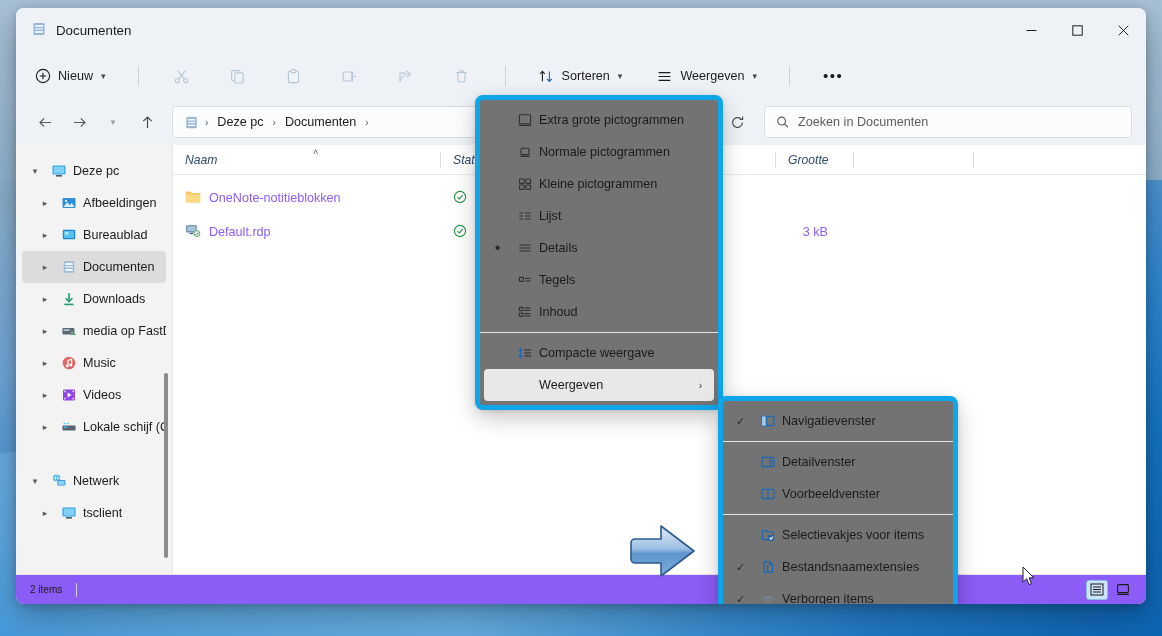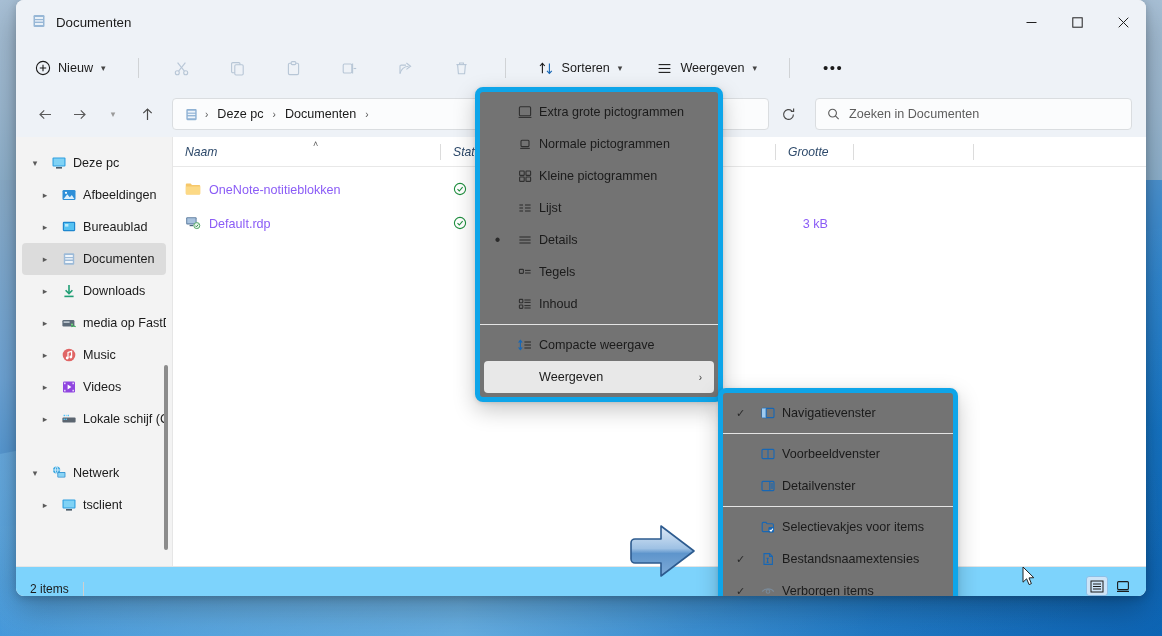--- a/index.html
+++ b/index.html
@@ -28,21 +28,21 @@
     pointer-events: none;
   }
   .wall-top {
     position: absolute; left:0; top:0; width:1162px; height:180px;
     background: linear-gradient(180deg,#a9c1d7 0%, #9dbad3 60%, #8fb3cf 100%);
     pointer-events:none;
   }
 
   
   .window {
-    position: absolute; left: 16px; top: 0;
+    position: absolute; left: 16px; top: 8px;
     width: 1130px; height: 596px;
     background: #f3f3f3;
     border-radius: 8px;
     box-shadow: 0 12px 34px rgba(0,0,0,.30), 0 2px 8px rgba(0,0,0,.18);
     overflow: hidden;
     display: flex; flex-direction: column;
   }
   .titlebar {
     height: 45px; flex: none;
     background: #eef2f7;
@@ -84,21 +84,21 @@
   .nav-btn.dim { color: #9a9a9a; font-size: 9px; }
   .breadcrumb {
     flex: 1; height: 32px; margin-left: 6px;
     background: #fbfcfd; border: 1px solid #dadde0; border-radius: 4px;
     display: flex; align-items: center; padding: 0 6px; gap: 2px; min-width: 0;
   }
   .crumb { font-size: 12.6px; color: #1b1b1b; padding: 2px 6px; border-radius: 3px; white-space: nowrap; }
   .crumb-sep { font-size: 10px; color: #555; padding: 0 1px; }
   .refresh { width: 30px; height: 32px; display:flex;align-items:center;justify-content:center; border-radius:4px; }
   .searchbox {
-    width: 317px; height: 32px; margin-left: 8px;
+    width: 368px; height: 32px; margin-left: 8px;
     background: #fbfcfd; border: 1px solid #dadde0; border-radius: 4px;
     display: flex; align-items: center; gap: 9px; padding: 0 11px;
   }
   .searchbox input {
     border: none; outline: none; background: transparent;
     font-family: inherit; font-size: 12.6px; color: #3a3a3a; width: 100%;
   }
   .searchbox input::placeholder { color: #5d5d5d; }
 
   
@@ -147,24 +147,24 @@
   .row {
     height: 34px; display: flex; align-items: center;
     font-size: 12.6px; color: #8b5cf6;
   }
   .cell { padding-left: 12px; display: flex; align-items: center; gap: 8px; flex: none; overflow: hidden; white-space: nowrap; }
   .cell.right { justify-content: flex-end; padding-right: 26px; }
   .cloud-ok { color: #1f8f3f; font-size: 13px; }
 
   
   .statusbar {
-    height: 30px; flex: none; background: #7dd3fc;
+    height: 30px; flex: none; background: #8b5cf6;
     border-top: 1px solid #e5e5e5;
-    display: flex; align-items: flex-end; padding: 0 14px;
-    font-size: 12px; color: #1b1b1b; position: relative;
+    display: flex; align-items: center; padding: 0 14px;
+    font-size: 10px; color: #1b1b1b; position: relative;
   }
   .statusbar .sep { width:1px; height:14px; background:#cfcfcf; margin-left: 14px; }
   .view-toggles { position: absolute; right: 12px; display: flex; gap: 4px; }
   .vt {
     width: 22px; height: 20px; border-radius: 3px; display: flex;
     align-items: center; justify-content: center;
   }
   .vt.active { background: #cde4f7; border: 1px solid #8dc0e8; }
 
   
@@ -745,37 +745,37 @@
       <span class="mlabel">Navigatievenster</span>
     </div>
 
     <div class="m-sep"></div>
 
     <div class="mi">
       <span class="chk"></span>
       <span class="mico">
         <svg width="16" height="16" viewBox="0 0 16 16" fill="none" stroke="#1767b5" stroke-width="1.1">
           <rect x="2" y="3.4" width="12" height="9.2" rx="1"></rect>
-          <line x1="8" y1="3.4" x2="8" y2="12.6"></line>
-        </svg>
-      </span>
-      <span class="mlabel">Voorbeeldvenster</span>
-    </div>
-    <div class="mi">
-      <span class="chk"></span>
-      <span class="mico">
-        <svg width="16" height="16" viewBox="0 0 16 16" fill="none" stroke="#1767b5" stroke-width="1.1">
-          <rect x="2" y="3.4" width="12" height="9.2" rx="1"></rect>
           <line x1="9.8" y1="3.4" x2="9.8" y2="12.6"></line>
           <line x1="10.8" y1="6" x2="13" y2="6"></line>
             <line x1="10.8" y1="8" x2="13" y2="8"></line>
             <line x1="10.8" y1="10" x2="13" y2="10"></line>
         </svg>
       </span>
       <span class="mlabel">Detailvenster</span>
+    </div>
+    <div class="mi">
+      <span class="chk"></span>
+      <span class="mico">
+        <svg width="16" height="16" viewBox="0 0 16 16" fill="none" stroke="#1767b5" stroke-width="1.1">
+          <rect x="2" y="3.4" width="12" height="9.2" rx="1"></rect>
+          <line x1="8" y1="3.4" x2="8" y2="12.6"></line>
+        </svg>
+      </span>
+      <span class="mlabel">Voorbeeldvenster</span>
     </div>
 
     <div class="m-sep"></div>
 
     <div class="mi">
       <span class="chk"></span>
       <span class="mico">
         <svg width="16" height="16" viewBox="0 0 16 16" fill="none" stroke="#1767b5" stroke-width="1.1">
           <path d="M2.2 4.4 a1 1 0 0 1 1-1 H6 l1 1.3 H12.4 a1 1 0 0 1 1 1 V11.6 a1 1 0 0 1 -1 1 H3.2 a1 1 0 0 1 -1 -1 Z"></path>
           <rect x="8.4" y="8" width="5.6" height="5.6" rx="1" fill="#1767b5" stroke="none"></rect>

